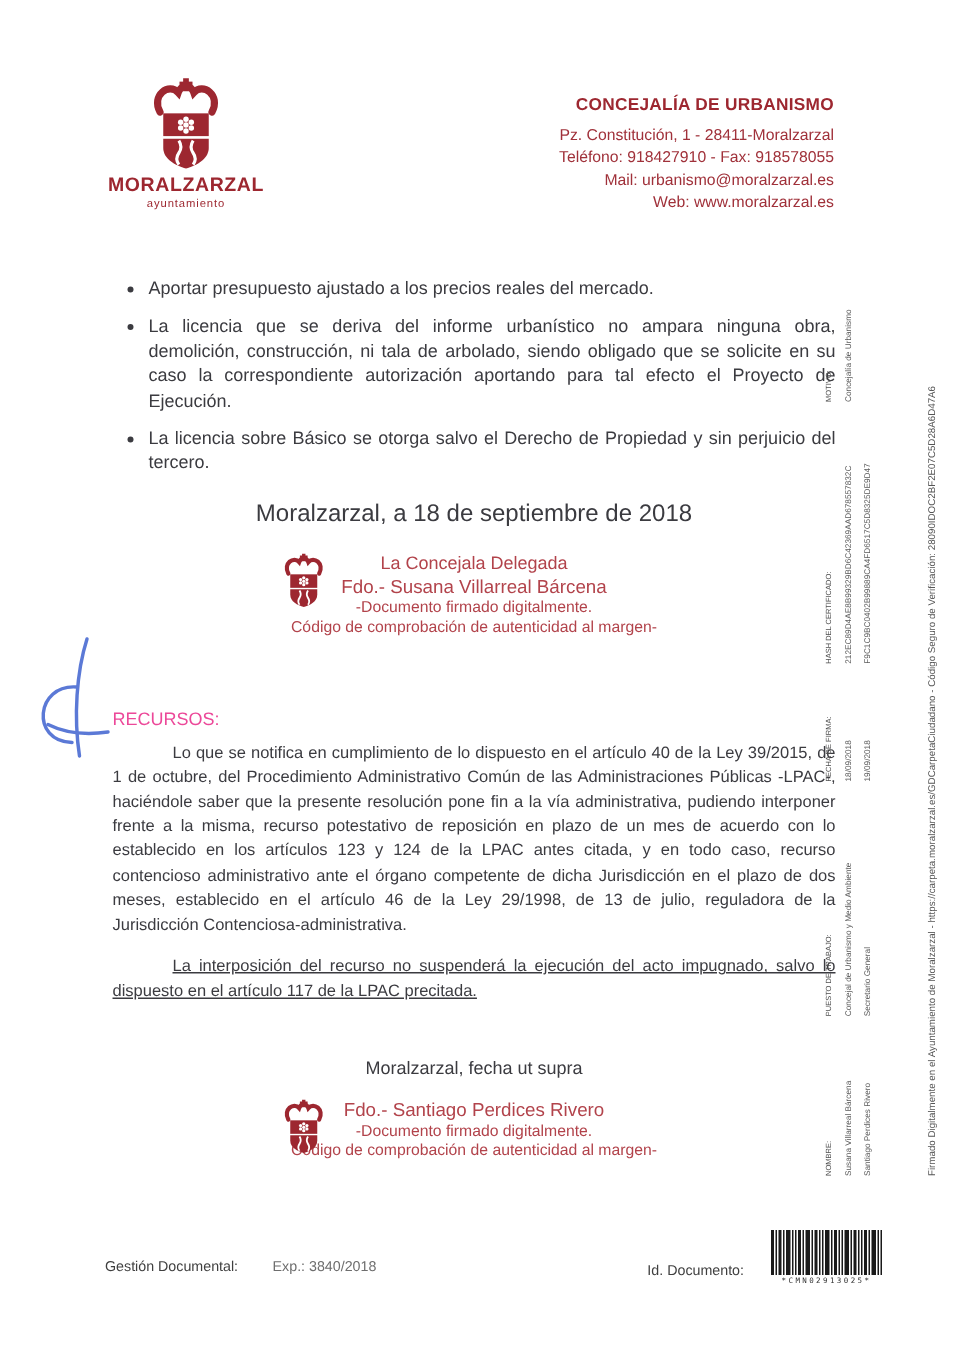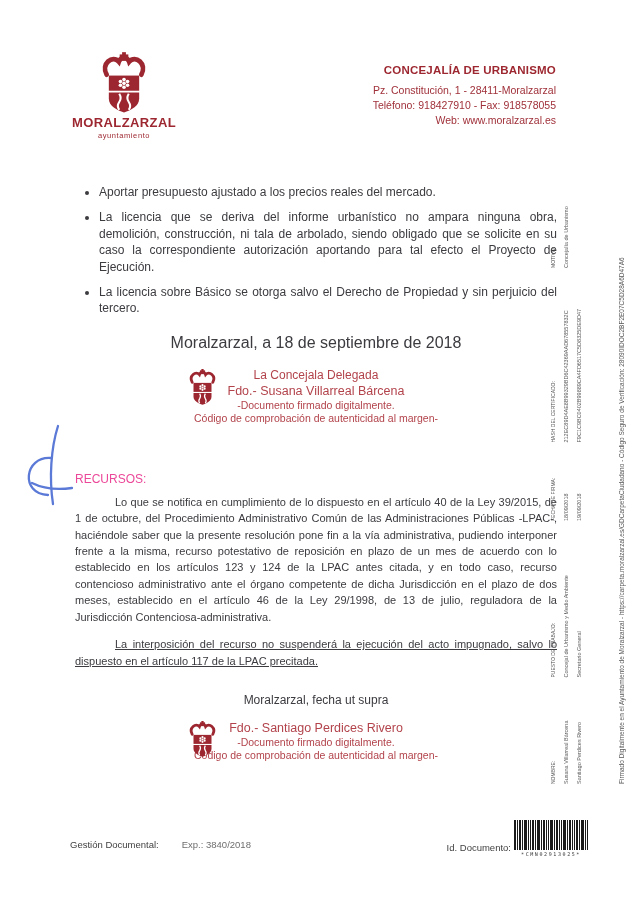--- a/index.html
+++ b/index.html
@@ -22,28 +22,28 @@
   .bullets li{margin-bottom:9px; text-align:justify; font-size:12px; line-height:16.4px;}
   .date-line{margin-top:17px; text-align:center; font-size:16px;}
   .sig-block{position:relative; width:330px; margin:16px auto 0; text-align:center; color:#b2434b;}
   .sig-crest{position:absolute; left:36px; top:1px; width:31px; height:36px;}
   .sig-role{font-size:12px; line-height:15px;}
   .sig-name{font-size:12.5px; line-height:16px;}
   .sig-note{font-size:10.5px; line-height:13.5px;}
   .recursos-heading{margin-top:46px; font-weight:normal; font-size:12px; color:#ec4899;}
   .para{margin:8px 0 0; text-align:justify; text-indent:40px; font-size:11px; line-height:16.4px;}
   .para.second{margin-top:11px;text-decoration:underline;}
-  .place-line{margin-top:24px; text-align:center; font-size:12px;}
+  .place-line{margin-top:36px; text-align:center; font-size:12px;}
   .sig-block.secretario{margin-top:13px;}
   
   .pen-signature{position:absolute; left:12px; top:420px;}
   
   .footer-left{position:absolute; left:70px; top:839px; font-size:9.5px; color:#3f3f3f;}
   .footer-left .exp{color:#6e6e6e; margin-left:3px;padding-left:20px;}
-  .footer-right{position:absolute; right:50px; top:820px; display:flex; align-items:flex-end; gap:3px;}
+  .footer-right{position:absolute; right:50px; top:820px; display:flex; align-items:flex-end; gap:18px;}
   .id-doc-label{font-size:9.5px; color:#3f3f3f; margin-bottom:4px;}
   .barcode-wrap{display:flex; flex-direction:column; align-items:center;}
   .barcode-caption{font-family:"DejaVu Sans Mono", monospace; font-size:5px; letter-spacing:1.6px; color:#333; margin-top:1px; white-space:nowrap;}
   
   .margin-stamp{
     position:absolute; left:550px; top:784px; width:606px; height:62px;
     transform:rotate(-90deg); transform-origin:0 0;
     display:flex; justify-content:space-between; color:#5a5a5a;
   }
   .ms-field{flex:0 0 auto;}
@@ -92,20 +92,21 @@
     <svg class="crest-lg" viewBox="0 0 60 70">
         <use href="#crest"></use>
       </svg>
     <div class="logo-wordmark">MORALZARZAL</div>
     <div class="logo-subtitle">ayuntamiento</div>
   </div>
   <div class="header-right">
     <div class="dept-title">CONCEJALÍA DE URBANISMO</div>
     <div class="addr-line">Pz. Constitución, 1 - 28411-Moralzarzal</div>
     <div class="addr-line">Teléfono: 918427910 - Fax: 918578055</div>
+    <div class="addr-line">Mail: urbanismo@moralzarzal.es</div>
     <div class="addr-line">Web: www.moralzarzal.es</div>
   </div>
 
   <div class="content">
     <ul class="bullets">
       <li>Aportar presupuesto ajustado a los precios reales del mercado.</li>
       <li>La licencia que se deriva del informe urbanístico no ampara ninguna obra, demolición, construcción, ni tala de arbolado, siendo obligado que se solicite en su caso la correspondiente autorización aportando para tal efecto el Proyecto de Ejecución.</li>
       <li>La licencia sobre Básico se otorga salvo el Derecho de Propiedad y sin perjuicio del tercero.</li>
     </ul>
 

